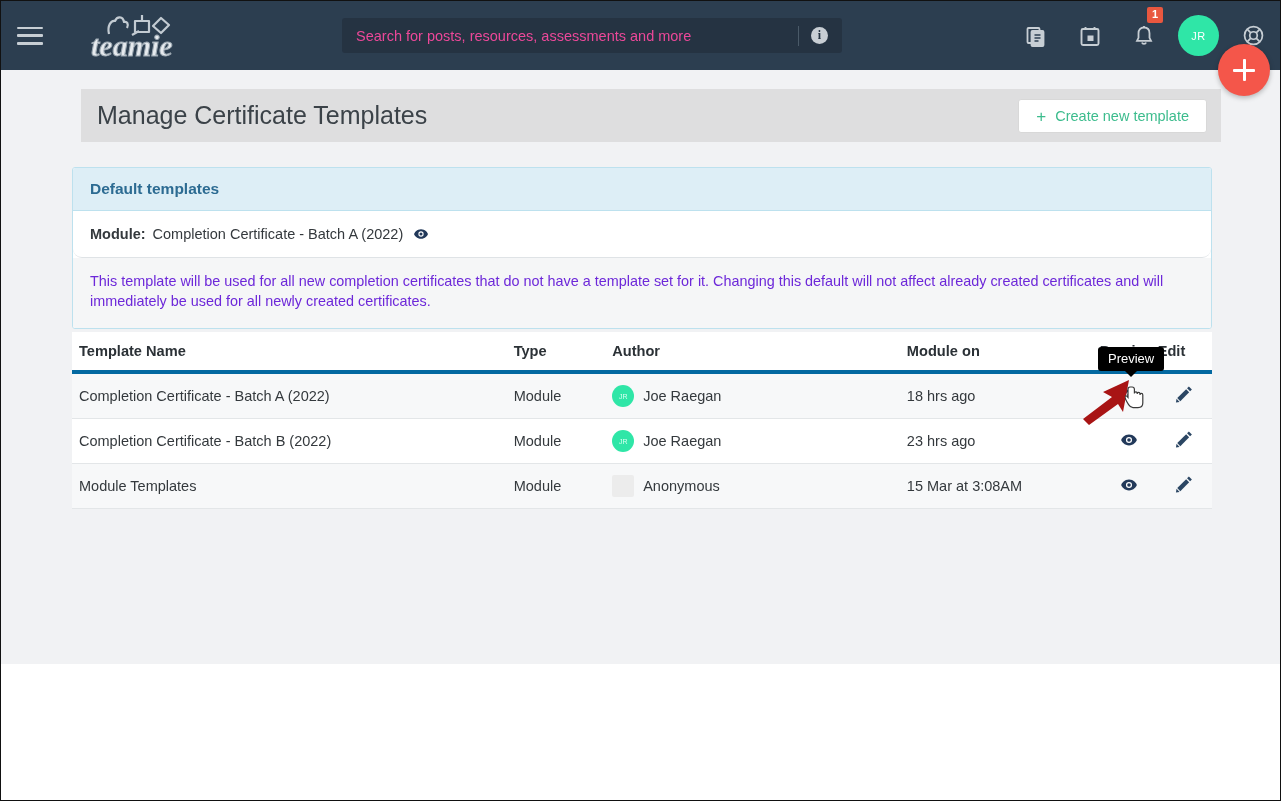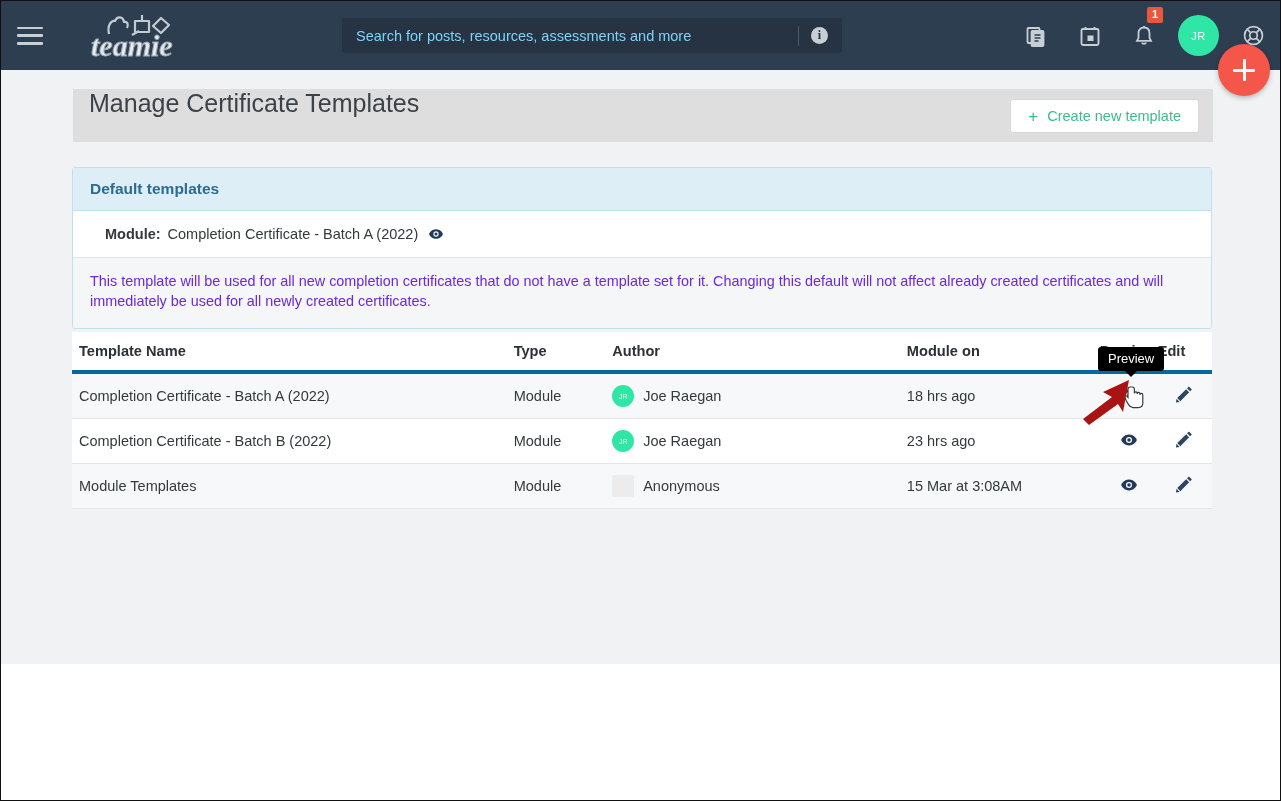--- a/index.html
+++ b/index.html
@@ -29,21 +29,21 @@
   .logo { width: 120px; height: 48px; position: relative; margin-left: 26px; }
   .logo svg { display:block; }
   .searchbox {
     position: absolute; left: 341px; top: 17px;
     width: 500px; height: 35px;
     background: #253342;
     border-radius: 3px;
     display: flex; align-items: center;
   }
   .searchbox .ph {
-    color: #7dd3fc; font-size: 14.5px; margin-left: 14px; flex: 1;
+    color: #ec4899; font-size: 14.5px; margin-left: 14px; flex: 1;
     white-space: nowrap; overflow: hidden;
   }
   .sep { width:1px; height:20px; background:#4a5a68; }
   .infoicon {
     width: 17px; height: 17px; border-radius: 50%;
     background:#c8ced4; margin: 0 14px 0 12px;
     color:#253342; font-size: 12px; font-weight: bold;
     display:flex; align-items:center; justify-content:center;
     font-family:"Liberation Serif", serif;
   }
@@ -84,24 +84,24 @@
   .fab::before { width: 22px; height: 3px; }
   .fab::after  { width: 3px; height: 22px; }
 
   
   .body-area {
     position:absolute; left:0; top:69px; width:1279px; height:594px;
     background:#f1f2f4;
   }
 
   .page-head {
-    position:absolute; left: 72px; top: 88px;
+    position:absolute; left: 80px; top: 88px;
     width: 1140px; height: 53px;
     background: #dededf;
-    display:flex; align-items:flex-start;
+    display:flex; align-items:center;
   }
   .page-title {
     font-size: 25px; color: #3b4248; margin-left: 16px; font-weight: 400;
   }
   .create-btn {
     position:absolute; right: 14px; top: 10px;
     height: 34px; padding: 0 17px;
     background:#ffffff; border:1px solid #d8d8d8; border-radius:3px;
     color:#3cbc8d; font-size: 14.5px;
     display:flex; align-items:center; gap:9px;
@@ -117,24 +117,25 @@
     background:#fff;
     overflow:hidden;
   }
   .panel-head {
     background:#ddeef6; color:#2c6b92; font-size: 15.5px;
     padding: 12px 17px;
     border-bottom: 1px solid #bde1ee;
     font-weight: bold;
   }
   .panel-row {
-    padding: 15px 32px; font-size: 14.5px; color:#34393d;
+    padding: 15px 17px; font-size: 14.5px; color:#34393d;
     display:flex; align-items:center; gap: 7px;
     background:#fff;
     border-bottom: 1px solid #dfe3e6;
+    border-radius: 9px;
   }
   .panel-row b { font-weight: bold; }
   .panel-note {
     padding: 13px 17px 16px 17px; font-size: 14.4px; color:#6d28d9;
     line-height: 1.42; background:#f5f6f7;
   }
 
   
   .tbl {
     position:absolute; left: 71px; top: 331px; width: 1140px;

